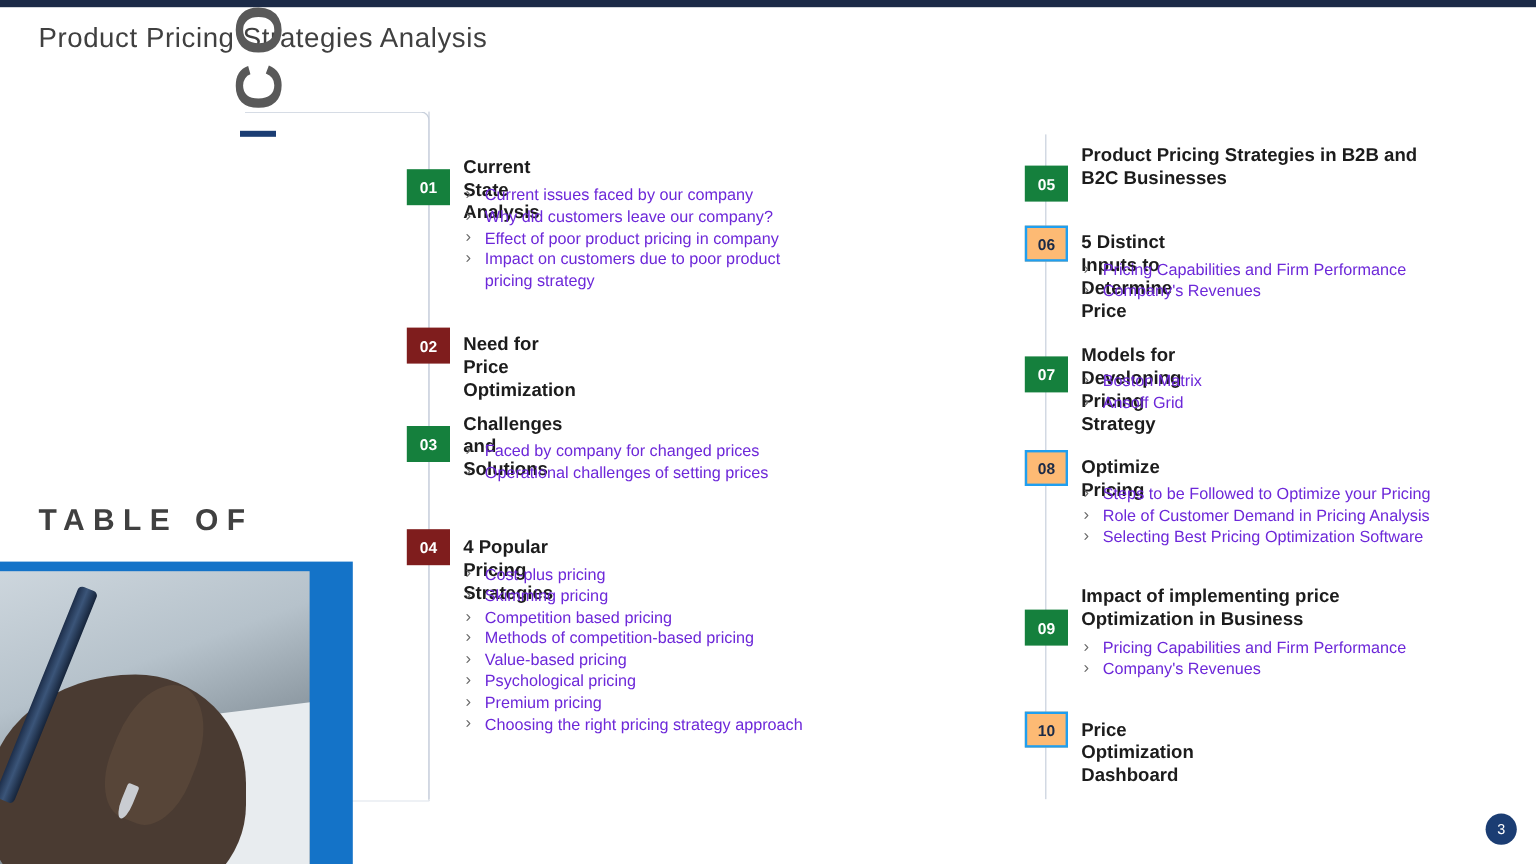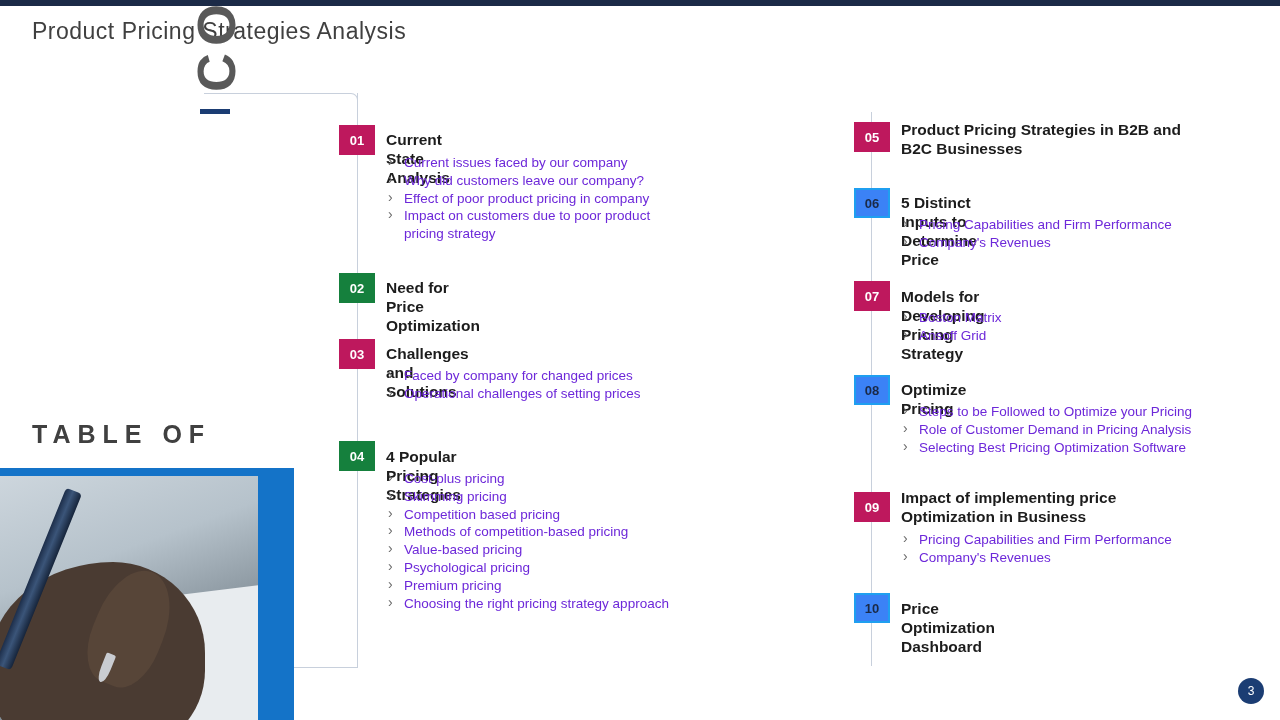--- a/index.html
+++ b/index.html
@@ -149,24 +149,24 @@
     position: absolute;
     width: 36px;
     height: 30px;
     color: #ffffff;
     font-size: 13px;
     font-weight: bold;
     display: flex;
     align-items: center;
     justify-content: center;
   }
-  .badge.dark { background: #be185d; }
-  .badge.light { background: #15803d; }
+  .badge.dark { background: #15803d; margin-top: 16px; }
+  .badge.light { background: #7f1d1d; }
   .badge.outline {
-    background: #3b82f6;
+    background: #fdba74;
     color: #1b2a47;
     border: 2px solid #1f9ff0;
     box-sizing: border-box;
   }
   .entry-title {
     position: absolute;
     font-size: 15.5px;
     font-weight: bold;
     color: #1c1c1c;
     line-height: 19px;

